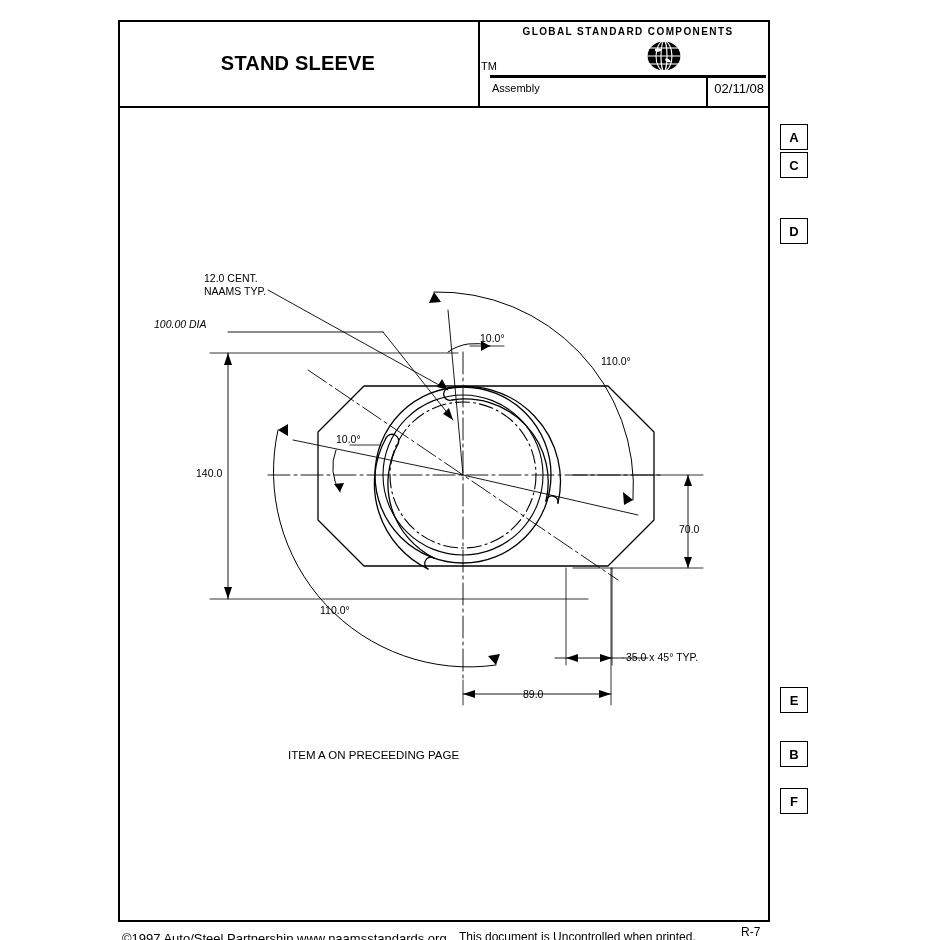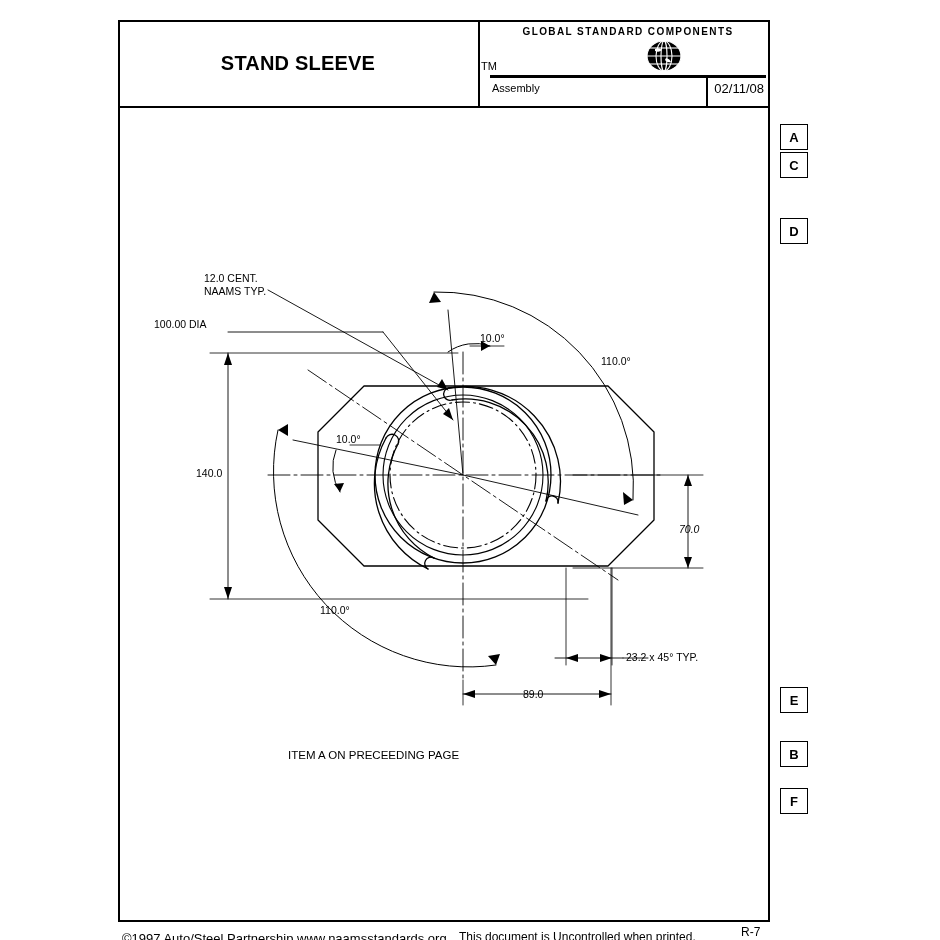--- a/index.html
+++ b/index.html
@@ -340,28 +340,28 @@
         <polygon points="335,300 325,294 331,288" fill="#000" stroke="none"></polygon>
 
         <line x1="352" y1="226" x2="386" y2="226" stroke-width="0.8"></line>
 
         <line x1="232" y1="325" x2="262" y2="325" stroke-width="0.8"></line>
       </g>
     </svg>
 
     <div class="note" style="left:86px;top:152px;">12.0 CENT.</div>
     <div class="note" style="left:86px;top:165px;">NAAMS TYP.</div>
-    <div class="note" style="left:36px;top:198px;">100.00 DIA</div>
+    <div class="note" style="left:36px;top:198px;font-style:italic;">100.00 DIA</div>
     <div class="note" style="left:362px;top:212px;">10.0°</div>
     <div class="note" style="left:483px;top:235px;">110.0°</div>
     <div class="note" style="left:218px;top:313px;">10.0°</div>
     <div class="note" style="left:78px;top:347px;">140.0</div>
-    <div class="note" style="left:561px;top:403px;font-style:italic;">70.0</div>
+    <div class="note" style="left:561px;top:403px;">70.0</div>
     <div class="note" style="left:202px;top:484px;">110.0°</div>
-    <div class="note" style="left:508px;top:531px;">23.2 x 45° TYP.</div>
+    <div class="note" style="left:508px;top:531px;">35.0 x 45° TYP.</div>
     <div class="note" style="left:405px;top:568px;">89.0</div>
 
     <div class="note big" style="left:170px;top:629px;">ITEM A ON PRECEEDING PAGE</div>
   </div>
 
   <div class="footer-left">©1997 Auto/Steel Partnership    www.naamsstandards.org</div>
   <div class="footer-center">This document is Uncontrolled when printed.</div>
   <div class="footer-right">R-7</div>
 
 </div>

